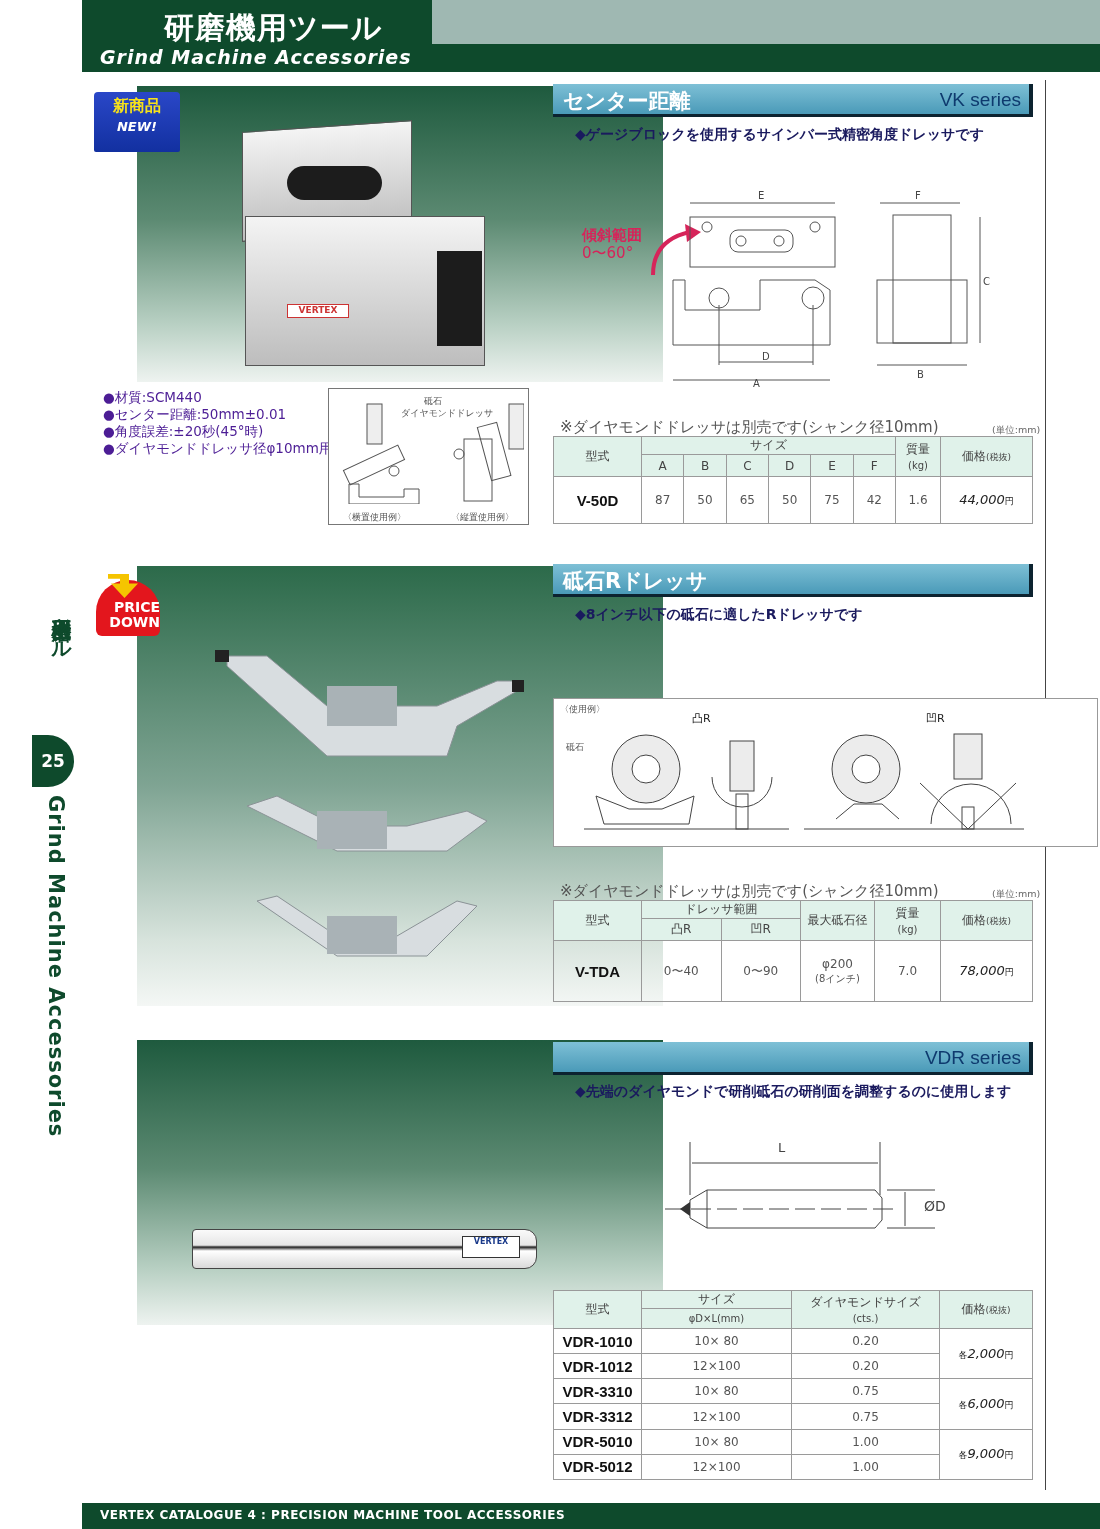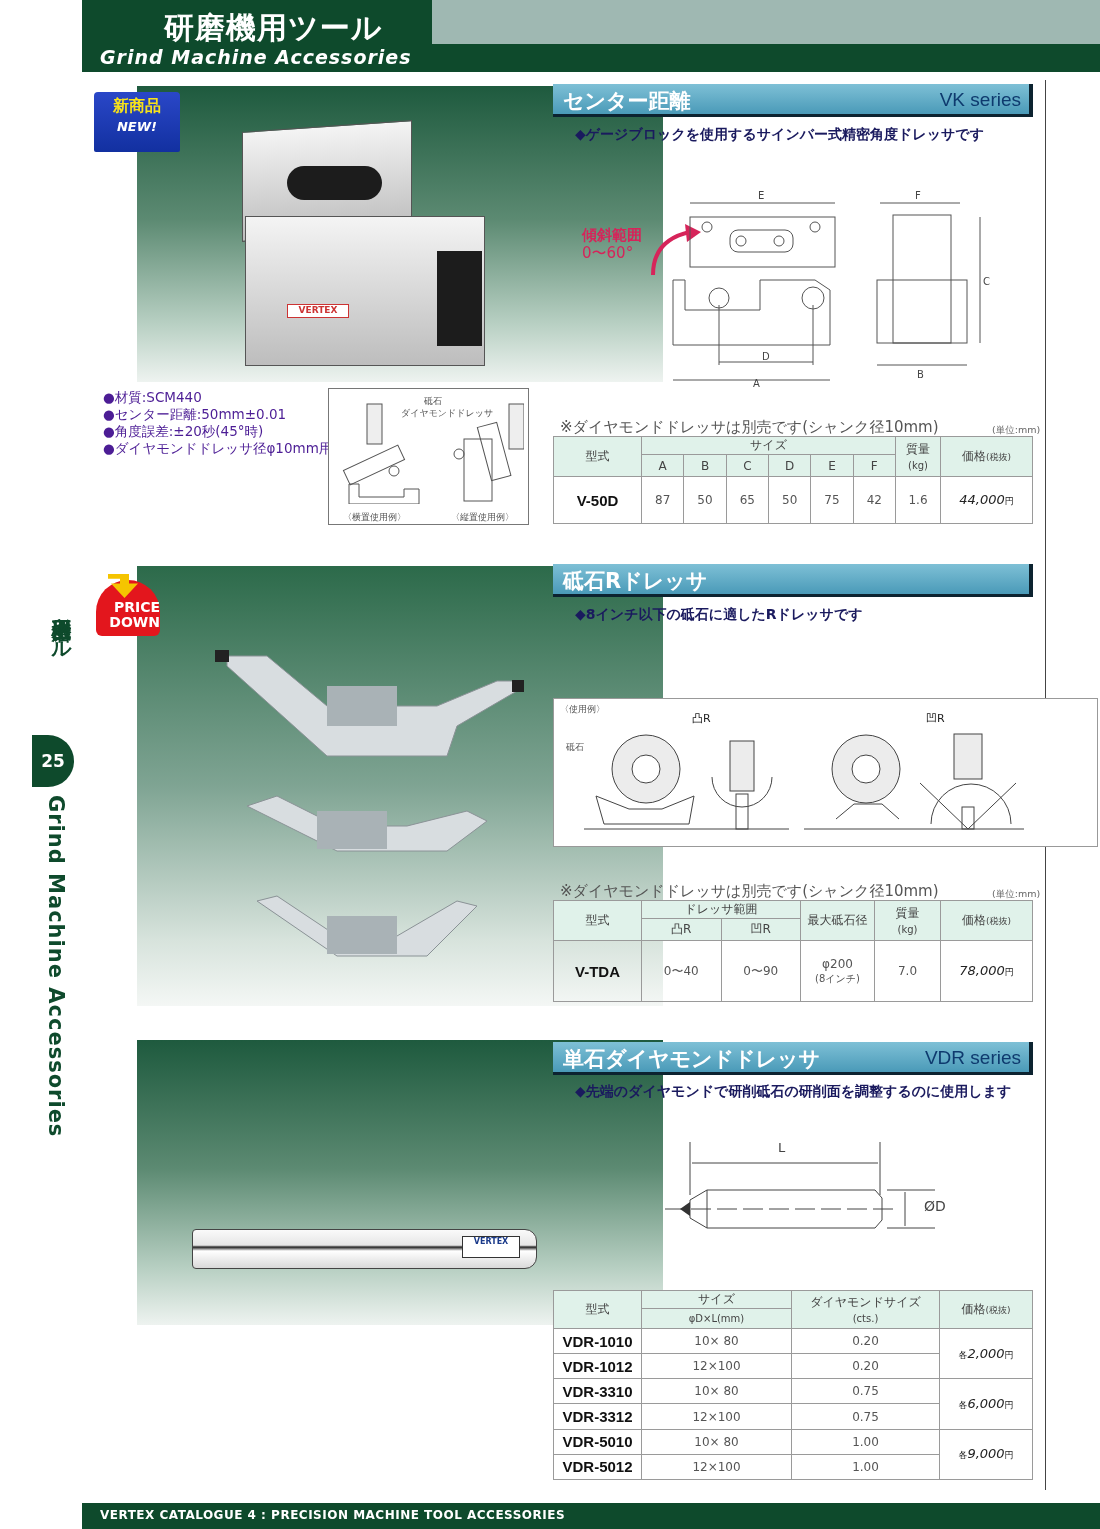--- a/index.html
+++ b/index.html
@@ -269,21 +269,20 @@
   </tr>
 </tbody>
   </table>
 
 <div class="abs photo p3">
   <div class="abs" style="left:55px;top:189px;width:345px;height:40px;border-radius:4px 12px 12px 4px;background:linear-gradient(180deg,#fafafa 0%,#e6e6e6 40%,#222 45%,#ffffff 55%,#d9d9d9 100%);border:1px solid #444;"></div>
   <div class="abs" style="left:325px;top:196px;width:58px;height:22px;background:#fff;border:1px solid #333;font-size:8px;font-weight:bold;color:#1a3a8a;text-align:center;">VERTEX</div>
 </div>
 
 <div class="abs sec-bar" style="top:1042px;">
-  <span class="sec-title">単石ダイヤモンドドレッサ</span>
   <span class="sec-series">VDR series</span>
 </div>
 <div class="abs sec-desc" style="top:1083px;">◆先端のダイヤモンドで研削砥石の研削面を調整するのに使用します</div>
 
 <div class="abs" style="left:640px;top:1120px;width:330px;height:120px;">
   <span class="abs" style="left:138px;top:20px;font-size:13px;color:#444;">L</span>
   <span class="abs" style="left:284px;top:78px;font-size:14px;color:#444;">ØD</span>
   <svg class="abs" style="left:0;top:0;" width="330" height="120">
     <g stroke="#444" fill="none">
       <line x1="50" y1="22" x2="50" y2="75"></line>

